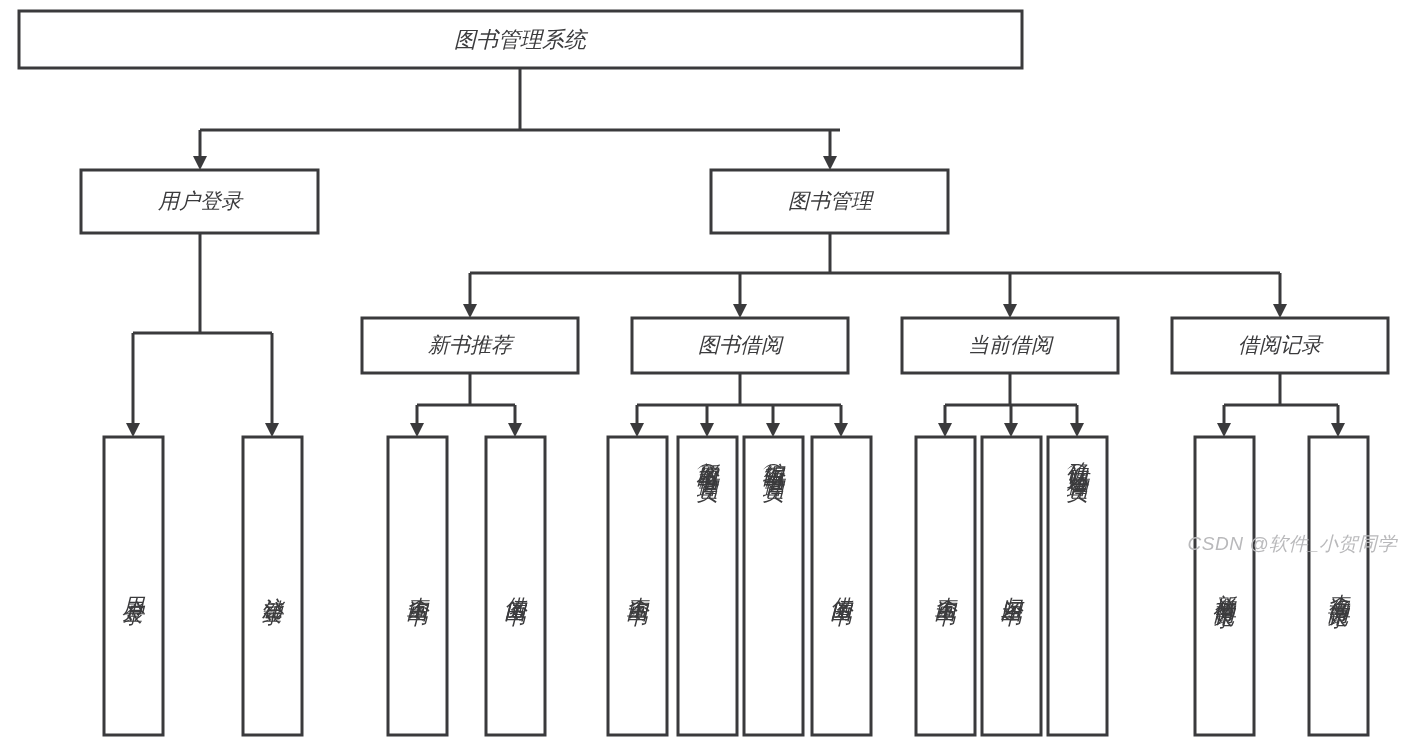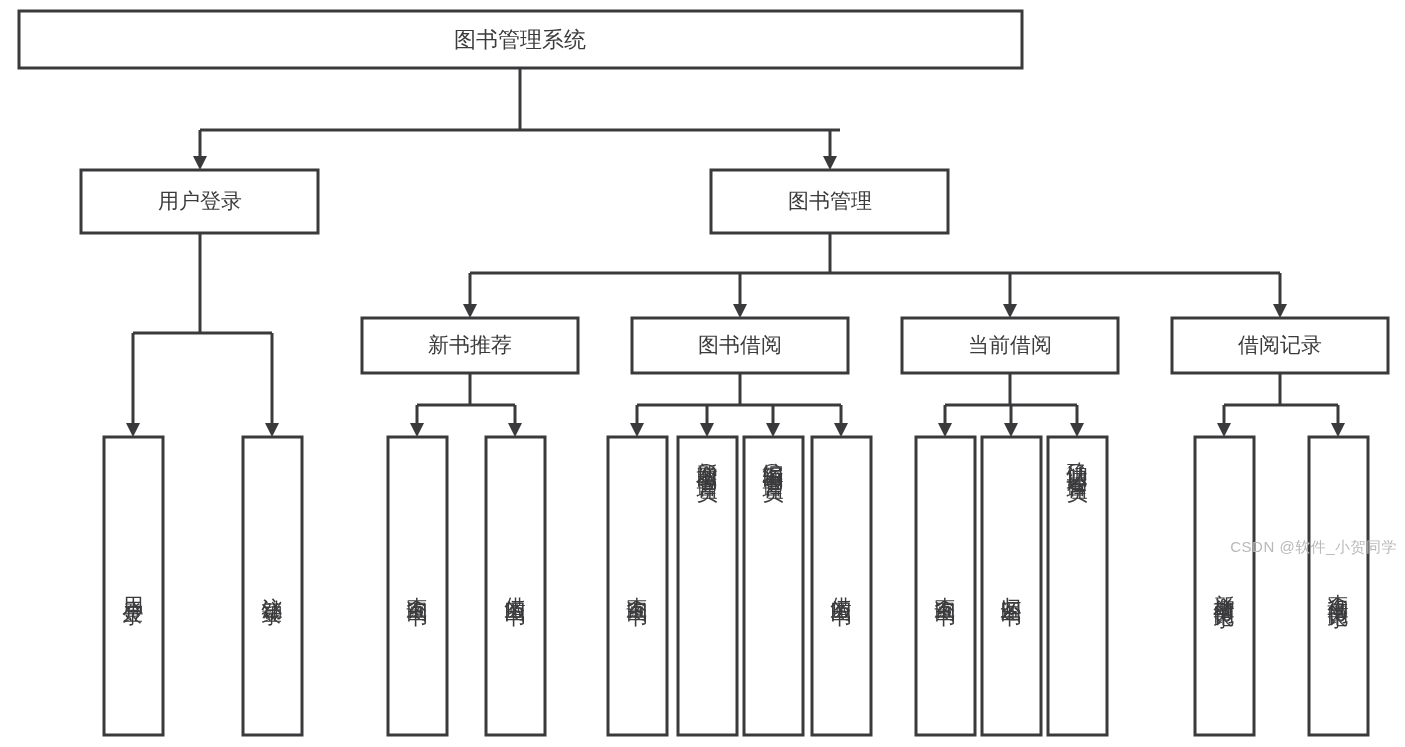--- a/index.html
+++ b/index.html
@@ -2,21 +2,21 @@
 <html><head>
 <meta charset="utf-8">
 <title>图书管理系统 功能结构图</title>
 <style>
   html,body{margin:0;padding:0;background:#ffffff;}
   body{
     width:1405px;height:747px;
     font-family:"Liberation Sans","DejaVu Sans",sans-serif;
     overflow:hidden;
   }
-  #diagram-root{position:relative;width:1405px;height:563px;background:#fff;}
+  #diagram-root{position:relative;width:1405px;height:563px;background:#fff;font-style:italic;}
   svg#tree{position:absolute;left:0;top:0;width:1405px;height:747px;}
 
   .node-box{
     fill:#ffffff;
     stroke:#3a3a3c;
     stroke-width:3;
   }
   .connector{
     stroke:#3a3a3c;
     stroke-width:3;
@@ -51,21 +51,21 @@
     align-items:center;
     justify-content:center;
     pointer-events:none;
   }
 
   .watermark{
     position:absolute;
     right:8px;
     bottom:6px;
     color:#b9b9bb;
-    font-size:15px;
+    font-size:19px;
     font-family:"Liberation Sans","DejaVu Sans",sans-serif;
     letter-spacing:.5px;
     white-space:nowrap;
   }
 </style>
 </head>
 <body>
 
 <div id="diagram-root">
 

